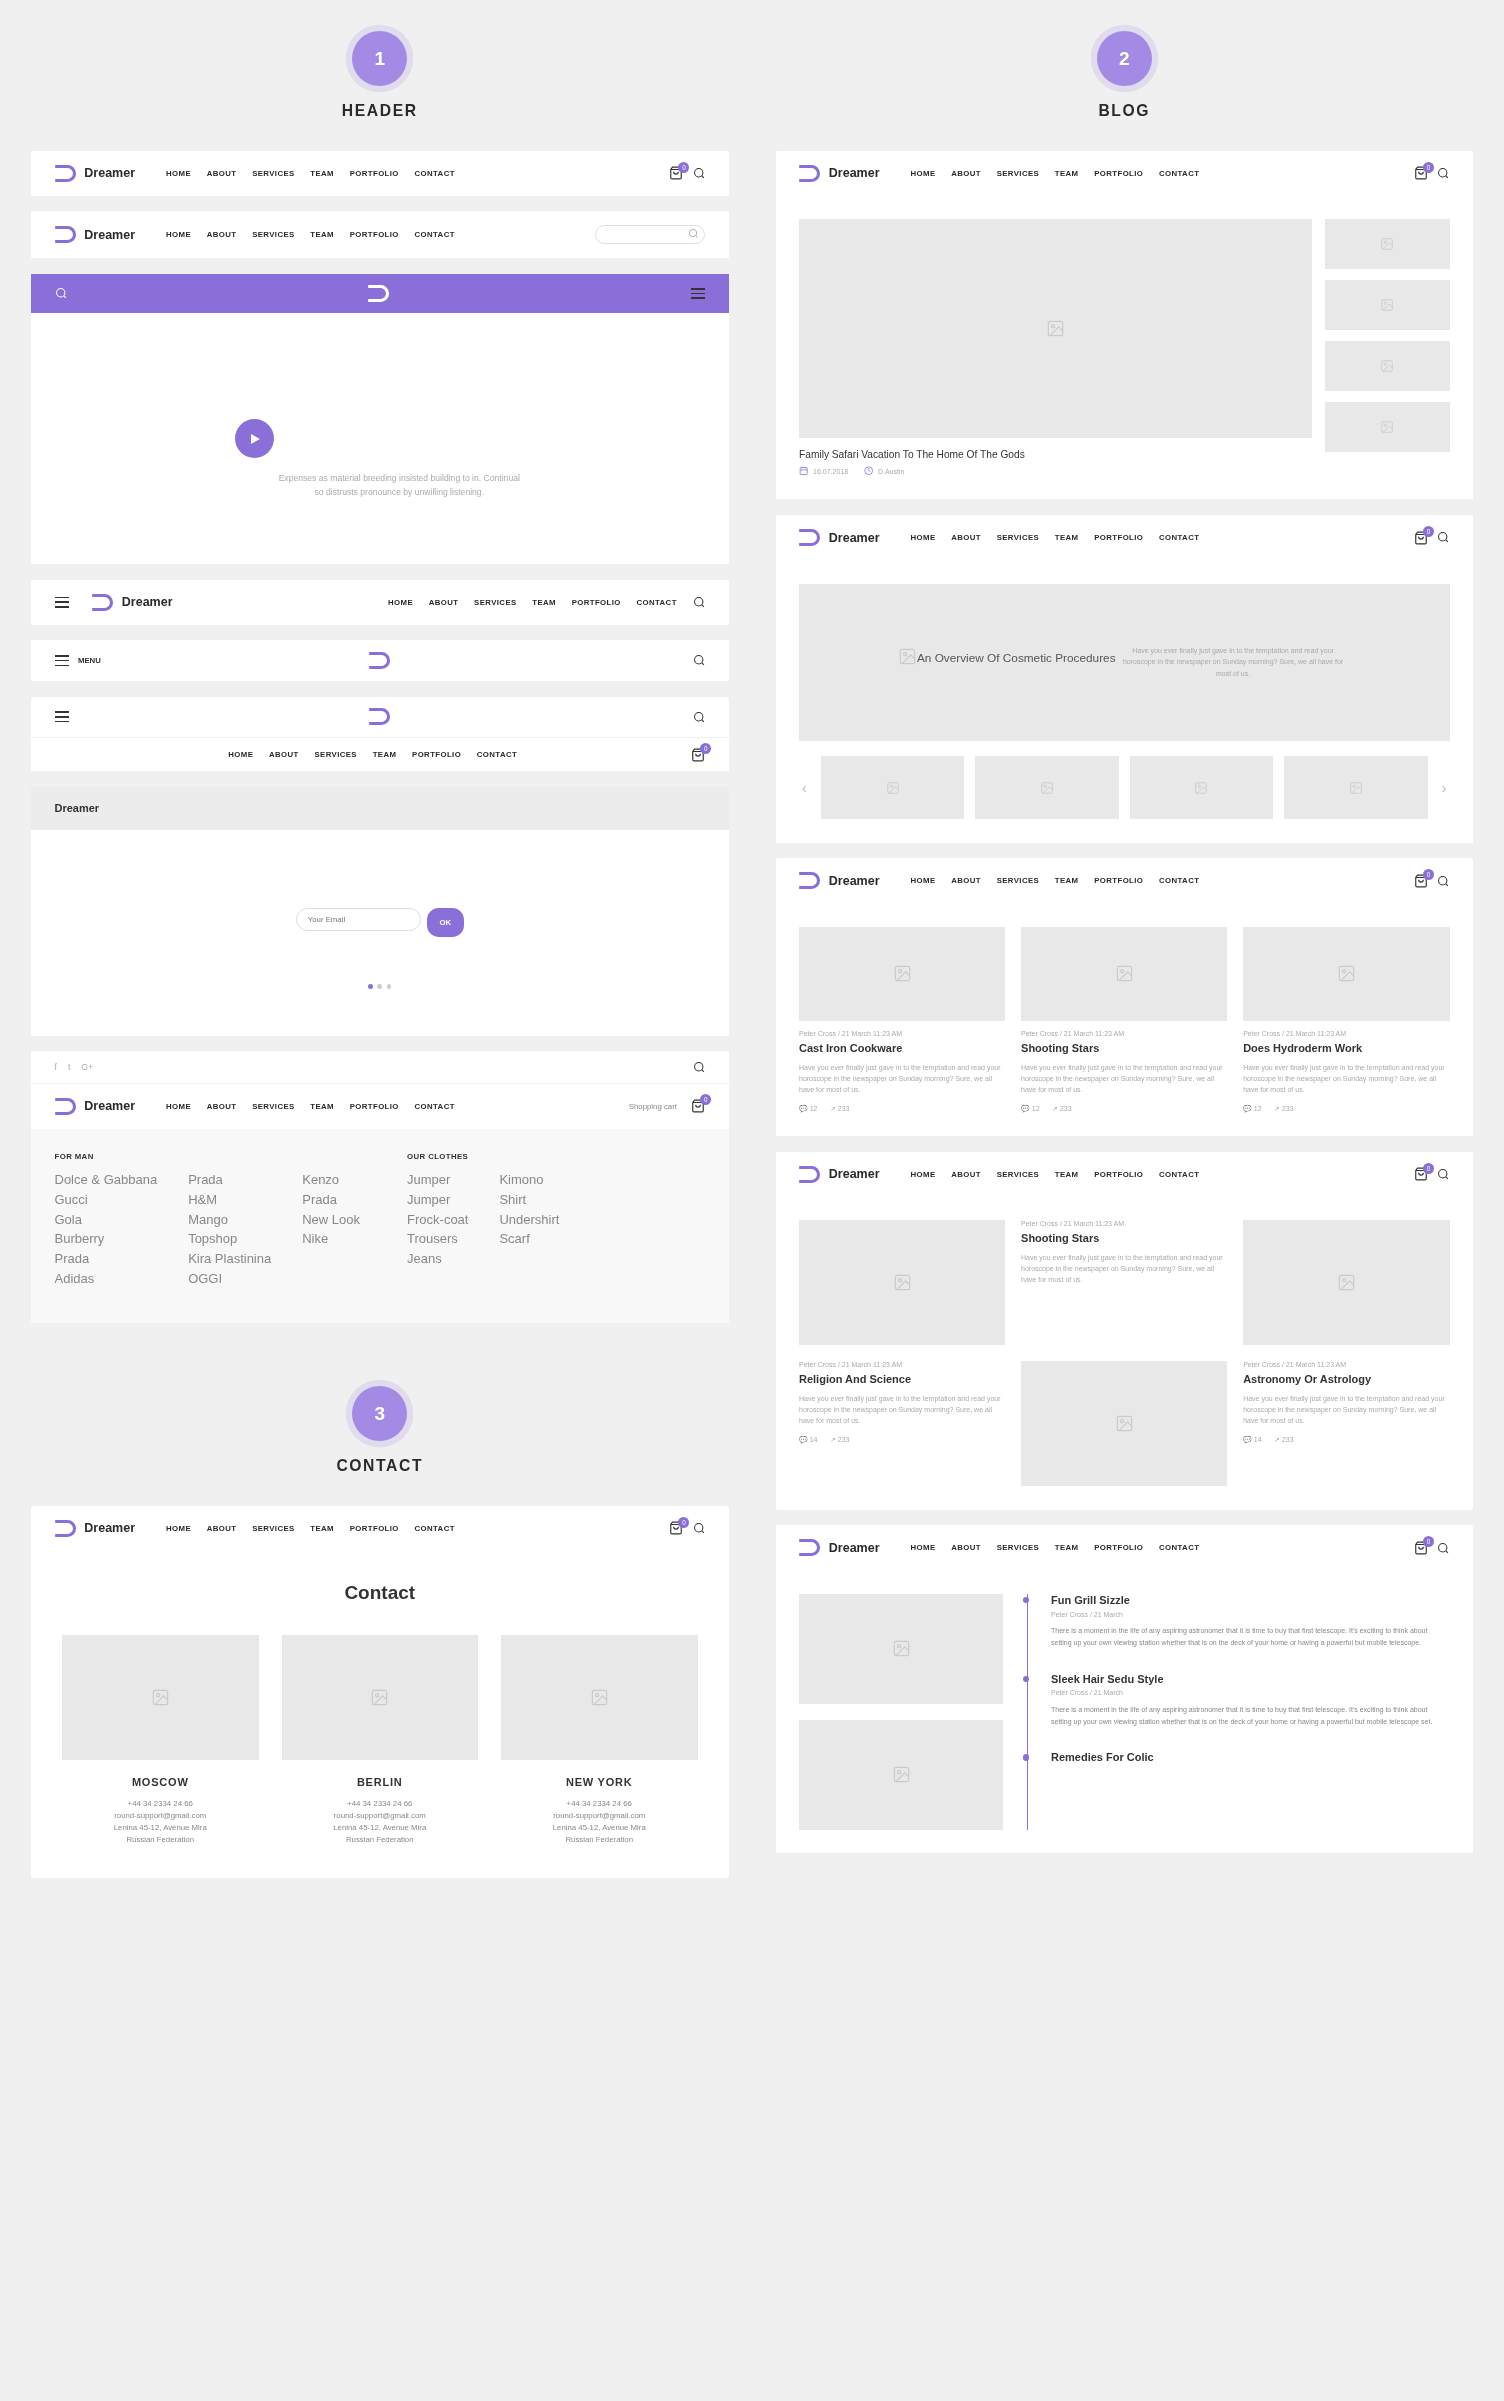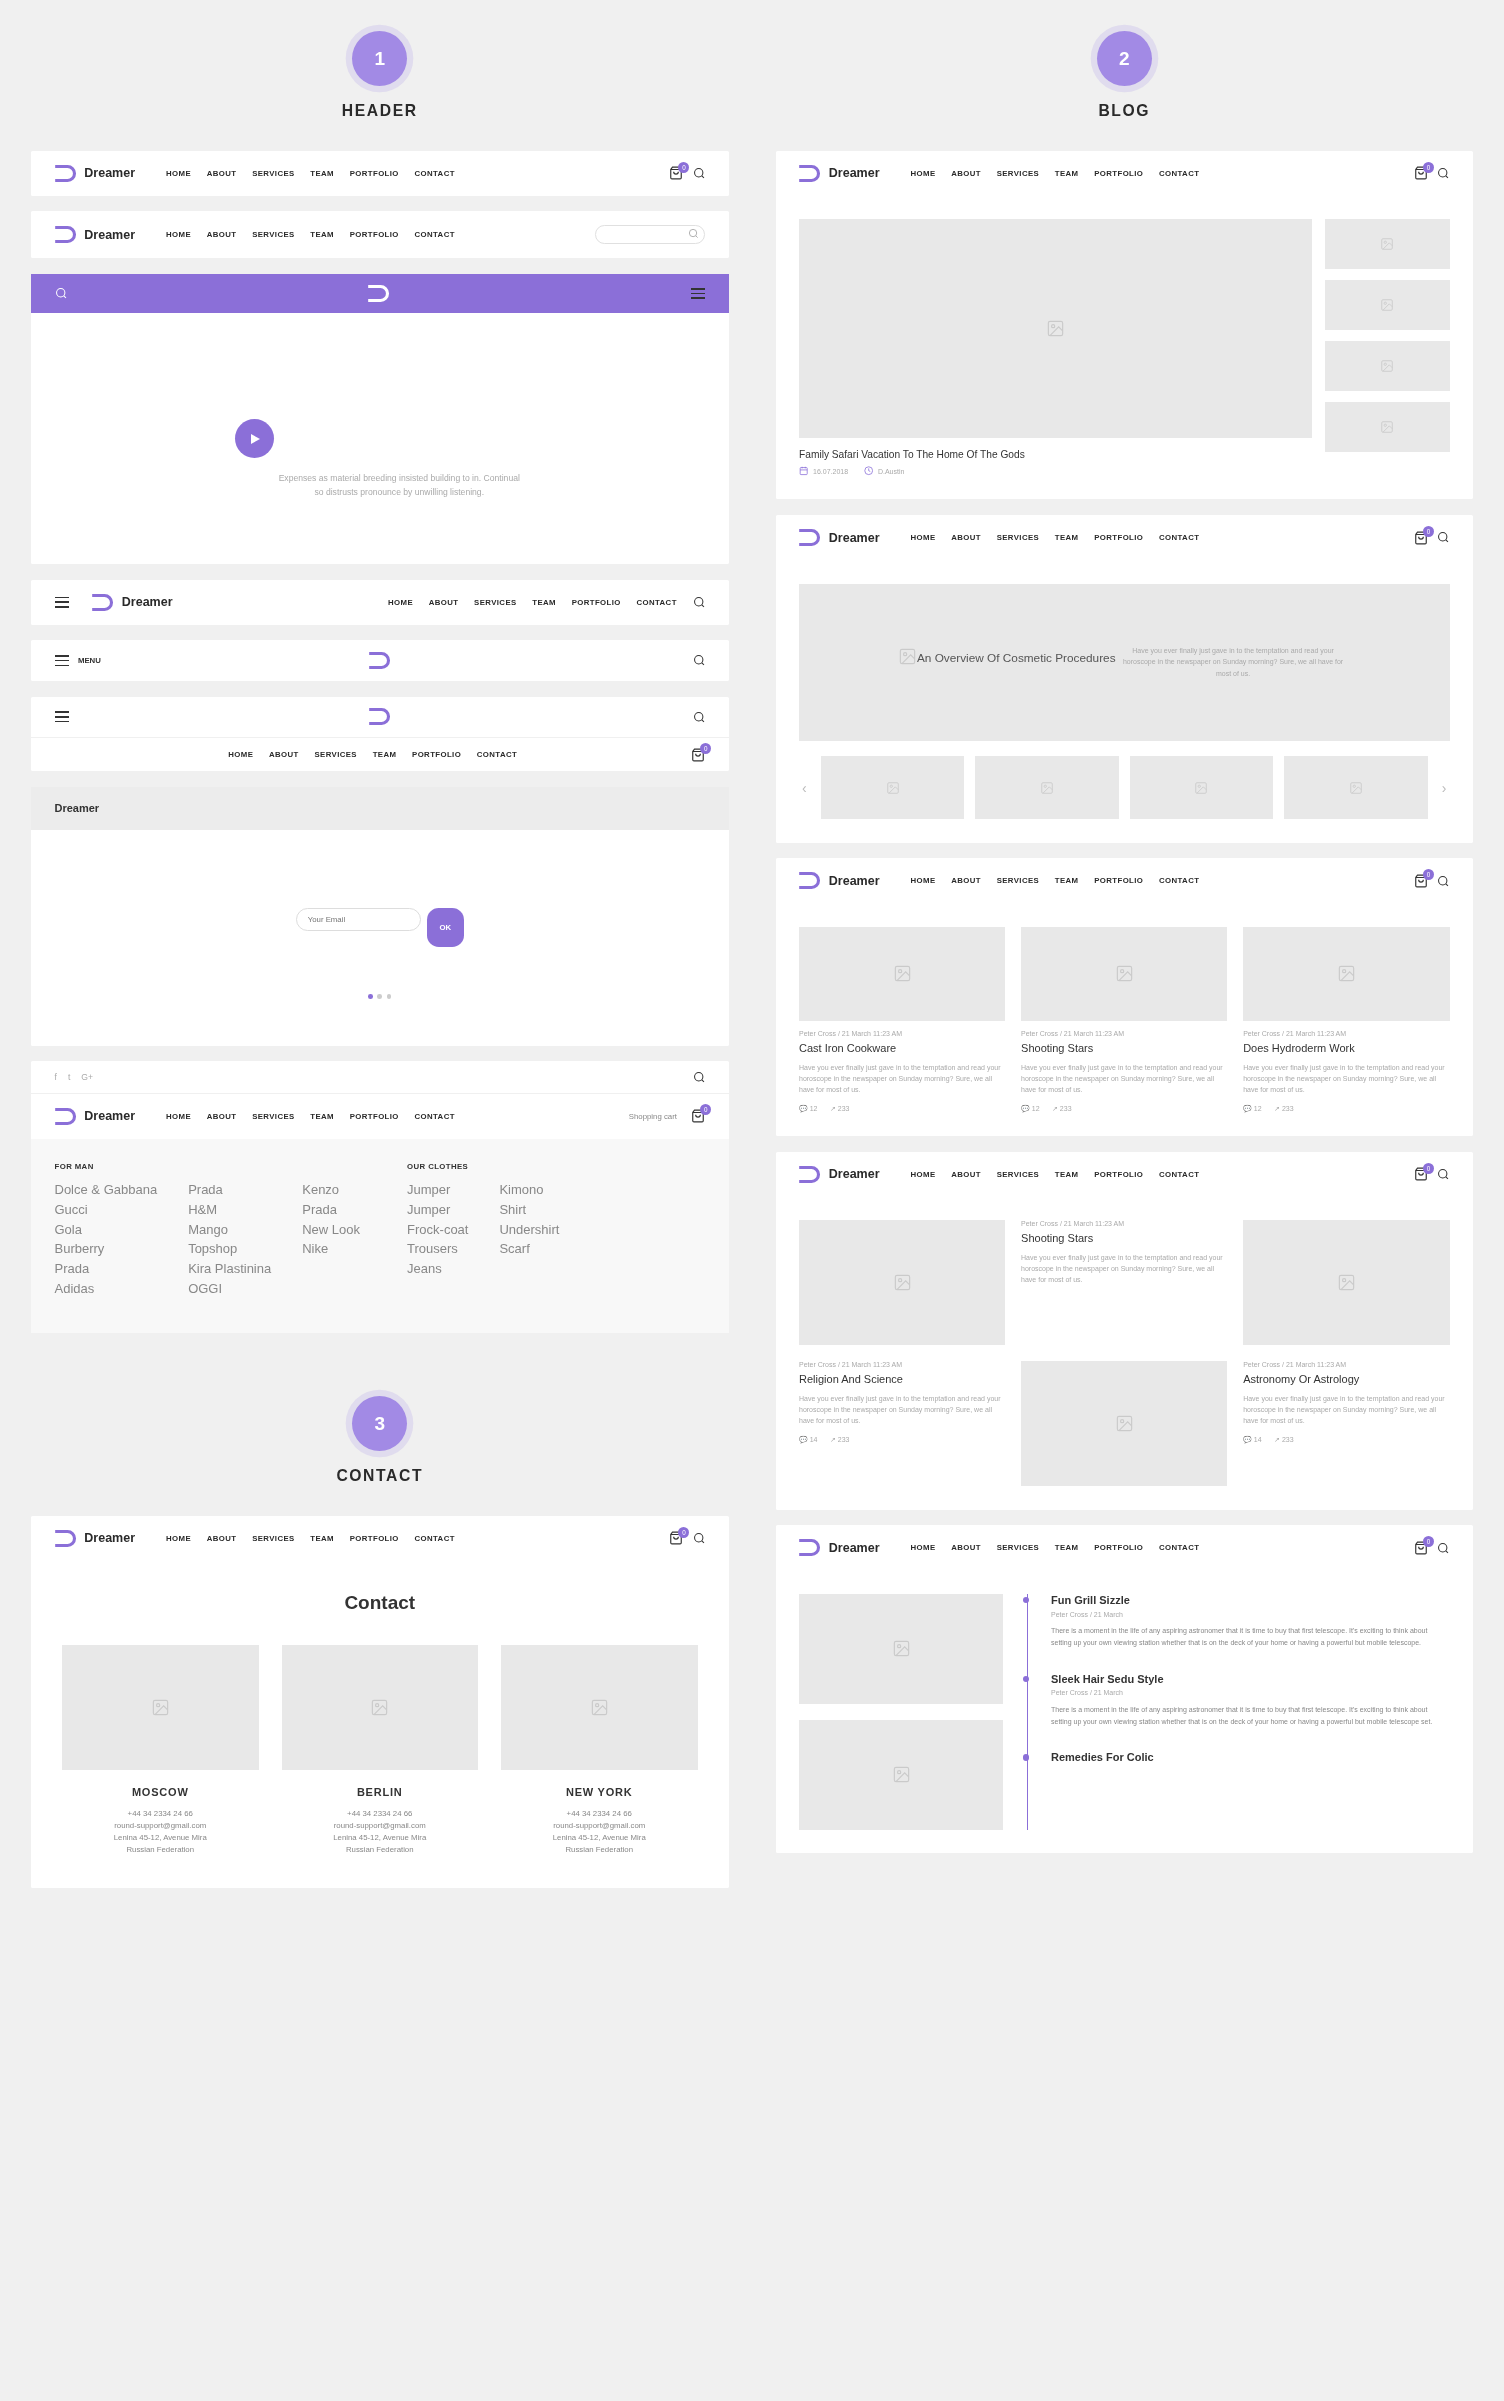--- a/index.html
+++ b/index.html
@@ -35,21 +35,21 @@
 .hamburger span{height:1.6px;background:#333;width:100%}
 .center-logo-wrap{position:absolute;left:50%;transform:translateX(-50%)}
 .compact-bar.rel{position:relative}
 .sub-nav{border-top:0.8px solid #f0f0f0;display:flex;align-items:center;padding:9.4px 23.5px}
 .sub-nav .nav{margin-left:0}
 .plain-title{background:#ececec;padding:15.7px 23.5px;font-weight:bold}
 .hero2{padding:78px 31px 47px;text-align:center}
 .hero2-text{font-size:11.8px;color:#888;max-width:298px;margin:0 auto 23.5px;line-height:1.8}
 .email-form{display:flex;gap:6.3px;justify-content:center}
 .email-inp{width:125px;height:23.5px;border:0.8px solid #ddd;border-radius:11.8px;padding:0 11px;font-size:7.8px}
-.ok-btn{height:39px;padding:0 12.5px;border:none;border-radius:11.8px;background:#8b6fd8;color:#fff;font-size:7.8px;font-weight:bold;cursor:pointer}
+.ok-btn{height:29px;padding:0 12.5px;border:none;border-radius:11.8px;background:#8b6fd8;color:#fff;font-size:7.8px;font-weight:bold;cursor:pointer}
 .dots{display:flex;gap:4.7px;justify-content:center;margin-top:47px}
 .dot{width:4.7px;height:4.7px;border-radius:50%;background:#ccc}
 .dot.active{background:#8b6fd8}
 .social-bar{display:flex;align-items:center;gap:11px;padding:9.4px 23.5px;border-bottom:0.8px solid #f0f0f0}
 .social-bar .si{color:#aaa;font-size:8.6px}
 .mega-menu{padding:23.5px}
 .mega-cols{display:flex;gap:47px}
 .mega-col h4{font-size:7.8px;font-weight:bold;text-transform:uppercase;margin-bottom:11px;letter-spacing:0.4px}
 .mega-col div{font-size:13px;color:#888;margin-bottom:4.7px}
 .mega-sub{display:flex;gap:31px}
@@ -68,21 +68,21 @@
 .blog2-hero .ph-icon{margin-bottom:11px}
 .blog2-title{font-size:11.8px;color:#555;margin-bottom:7.8px}
 .blog2-sub{font-size:7px;color:#aaa;max-width:235px;line-height:1.6}
 .thumb-row{display:flex;gap:11px;align-items:center}
 .thumb-row .img-ph{flex:1;height:63px}
 .arrow{color:#bbb;font-size:14px;cursor:pointer;padding:0 3.1px}
 .blog-grid{padding:23.5px;display:flex;gap:15.7px}
 .blog-card-col{flex:1}
 .bc-img{height:94px;margin-bottom:9.4px}
 .bc-meta{font-size:7px;color:#aaa;margin-bottom:4.7px}
-.bc-title{font-size:11px;font-weight:normal;margin-bottom:7.8px}
+.bc-title{font-size:11px;font-weight:bold;margin-bottom:7.8px}
 .bc-text{font-size:7px;color:#aaa;line-height:1.6;margin-bottom:9.4px}
 .bc-stats{display:flex;gap:12.5px;font-size:7px;color:#aaa}
 .blog4{padding:23.5px;display:grid;grid-template-columns:1fr 1fr 1fr;gap:15.7px}
 .b4-img{height:125px}
 .b4-cell{}
 .contact-hero{padding:31px;text-align:center}
 .contact-title{font-size:19px;font-weight:bold;margin-bottom:31px}
 .contact-grid{display:flex;gap:23px}
 .contact-card{flex:1;text-align:center}
 .cc-img{height:125px;margin-bottom:15.7px}

